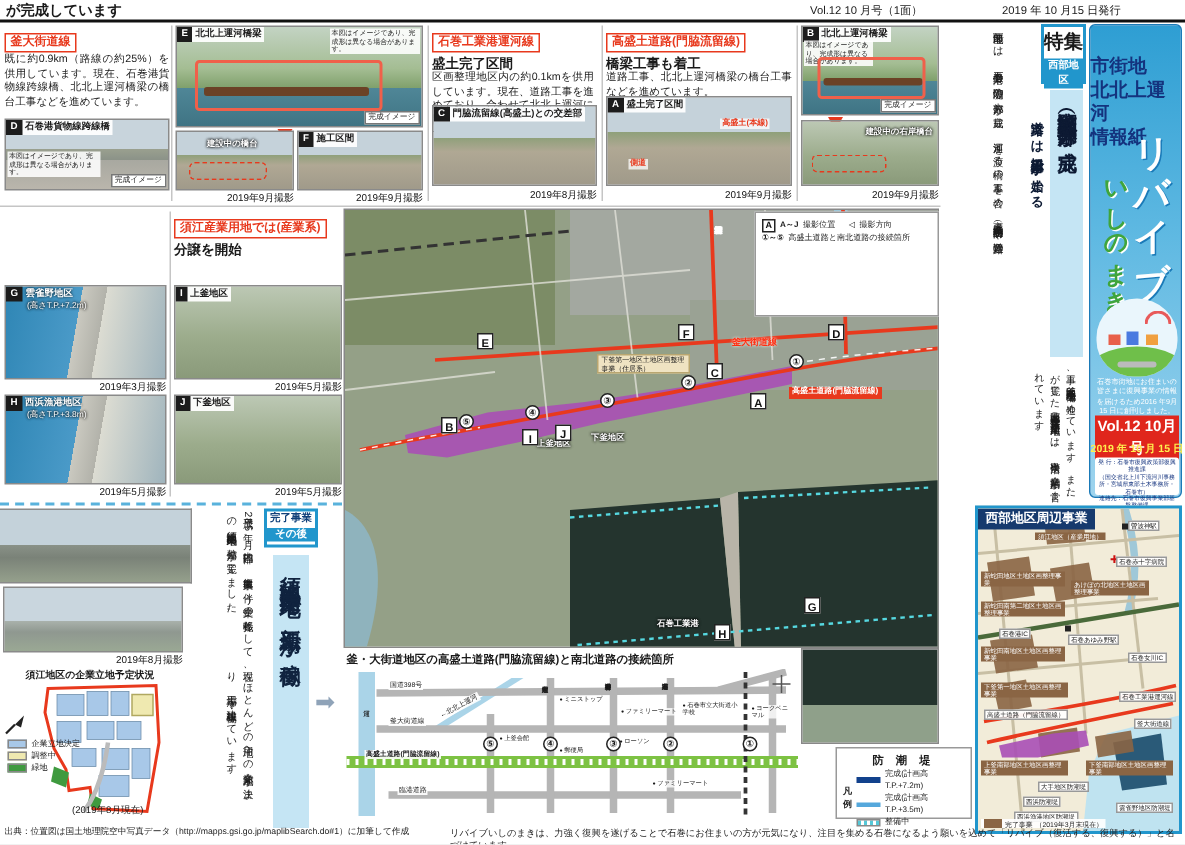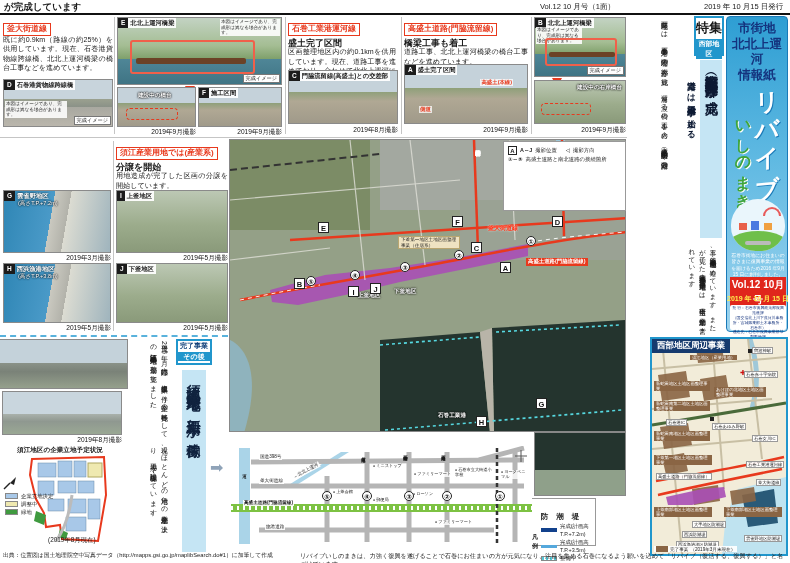--- a/index.html
+++ b/index.html
@@ -73,21 +73,21 @@
           font-size:14px;letter-spacing:2px;padding:3px 3px;}
   .footer-txt{position:absolute;font-size:5.8px;color:#222;line-height:1.25;}
 </style>
 </head>
 <body>
 
 <div class="page">
 
   <div class="abs" style="left:4px;top:1px;font-size:9.5px;font-weight:bold;">が完成しています</div>
   <div class="abs" style="left:540px;top:2px;font-size:7.5px;">Vol.12 10 月号（1面）</div>
-  <div class="abs" style="left:704px;top:2px;font-size:7.5px;">2019 年 10 月15 日発行</div>
+  <div class="abs" style="left:668px;top:2px;font-size:7.5px;">2019 年 10 月15 日発行</div>
   <div class="rule" style="left:0;top:13px;width:790px;height:2px;"></div>
 
   <div class="abs" style="left:3px;top:17px;width:110px;">
     <span class="red-tag">釜大街道線</span>
     <div class="bd">既に約0.9km（路線の約25%）を供用しています。現在、石巻港貨物線跨線橋、北北上運河橋梁の橋台工事などを進めています。</div>
   </div>
 
   <div class="photo ph-road" style="left:3px;top:79px;width:110px;height:48px;">
     <div class="ptitle">
       <span class="chip">D</span>
@@ -176,21 +176,20 @@
     <div class="red-dashed" style="left:6px;bottom:8px;width:50px;height:12px;"></div>
   </div>
   <div class="pdate" style="left:534px;top:126px;width:92px;">2019年9月撮影</div>
 
   <div class="divh" style="left:0;top:137px;width:627px;"></div>
 
   <div class="divv" style="left:113px;top:141px;height:190px;"></div>
   <div class="abs" style="left:116px;top:141px;width:112px;">
     <span class="red-tag">須江産業用地では(産業系)</span>
     <div class="hl">分譲を開始</div>
-    <div class="bd">用地造成が完了した区画の分譲を開始しています。</div>
   </div>
 
   <div class="photo ph-sea" style="left:3px;top:190px;width:108px;height:63px;">
     <div class="ptitle" style="background:transparent;color:#fff;text-shadow:0 0 2px #000;">
       <span class="chip">G</span>
       <span>雲雀野地区</span>
     </div>
     <div class="ovl-label" style="left:14px;top:9px;font-weight:normal;">(高さT.P.+7.2m)</div>
   </div>
   <div class="pdate" style="left:3px;top:254px;width:108px;">2019年3月撮影</div>
@@ -351,21 +350,21 @@
       <span>撮影方向</span>
     </div>
     <div class="lg-item">
       <b>①～⑤</b>
       <span style="width:86px;">高盛土道路と南北道路の接続箇所</span>
     </div>
   </div>
 
   <div class="abs" style="left:534px;top:432px;width:92px;height:64px;background:linear-gradient(180deg,#24342e 0 60%,#8fa08a 60%);border:1px solid #888;"></div>
 
-  <div class="legend-box" style="left:527px;top:498px;width:69px;height:48px;padding:13px 4px;">
+  <div class="legend-box" style="left:557px;top:498px;width:91px;height:48px;padding:3px 4px;">
     <div class="lg-title" style="text-align:center;letter-spacing:3px;">防 潮 堤</div>
     <div style="display:flex;gap:3px;">
       <div style="display:flex;flex-direction:column;justify-content:center;font-size:6px;font-weight:bold;">
         <span>凡</span>
         <span>例</span>
       </div>
       <div>
         <div class="lg-item">
           <span class="sw" style="width:16px;height:3.5px;background:#12418c;"></span>
           <span>完成(計画高T.P.+7.2m)</span>
@@ -376,20 +375,21 @@
           </div>
         <div class="lg-item">
           <span class="sw" style="width:16px;height:5px;background:repeating-linear-gradient(90deg,#55c8d8 0 2px,#fff 2px 4px);border:0.5px solid #888;"></span>
           <span>整備中</span>
           </div>
       </div>
     </div>
   </div>
 
   <div class="abs" style="left:229px;top:434px;width:303px;height:114px;background:#fff;">
+    <div style="font-size:7.6px;font-weight:bold;padding:1px 2px;">釜・大街道地区の高盛土道路(門脇流留線)と南北道路の接続箇所</div>
     <div class="abs" style="left:0;top:12px;width:303px;height:100px;">
       <svg width="303" height="100" viewBox="0 0 303 100">
         <rect width="303" height="100" fill="#fff"></rect>
         <rect x="10" y="2" width="11" height="96" fill="#aad4e8"></rect>
         <polygon points="58,40 112,6 120,6 66,40" fill="#aad4e8"></polygon>
         <g stroke="#b5b5b5" stroke-width="5" fill="none">
           <path d="M22,16 L295,14"></path>
           <path d="M22,40 L295,40"></path>
           <path d="M30,84 L265,84"></path>
           <path d="M98,30 L98,96"></path>
@@ -439,21 +439,21 @@
   <div class="vbody" style="left:672px;top:244px;width:46px;height:94px;font-size:6.6px;">工事、釜地区産業用地整備を進めています。また、事業が完了した土地区画整理事業（住居系）・須江産業用地では、市民生活や企業活動が営まれています。</div>
 
   <div class="feature-box" style="left:694px;top:16px;width:30px;height:40px;">
     <div style="font-size:13px;font-weight:bold;line-height:1.6;">特集</div>
     <div style="font-size:6.8px;font-weight:bold;color:#fff;background:#2196cc;line-height:1.5;">西部地区</div>
   </div>
   <div class="vhl-main" style="left:700px;top:60px;height:178px;">防潮堤（工業港）大部分が完成</div>
   <div class="vhl-sub" style="left:686px;top:74px;height:168px;">道路では橋梁工事が始まる</div>
 
   <div class="masthead" style="left:726px;top:16px;width:62px;height:316px;">
-    <div style="text-align:center;color:#14337e;font-weight:bold;font-size:12.5px;line-height:1.25;padding-top:4px;">
+    <div style="color:#14337e;font-weight:bold;font-size:12.5px;line-height:1.25;padding-top:4px;margin-top:16px;">
       <div>市街地</div>
       <div>北北上運河</div>
       <div>情報紙</div>
     </div>
     <div class="vt" style="position:absolute;right:4px;top:58px;color:#fff;font-weight:bold;font-size:24px;transform:skewY(-5deg);text-shadow:1px 1px 0 #1a7ab8;">リバイブ</div>
     <div class="vt" style="position:absolute;left:5px;top:92px;color:#3fa53c;font-weight:bold;font-size:16px;transform:skewY(-5deg);text-shadow:1px 1px 0 #fff;">いしのまき</div>
 
     <div class="abs" style="left:4px;top:182px;width:54px;height:52px;background:#eaf6fc;border-radius:50% 50% 46% 46%;overflow:hidden;">
       <div class="abs" style="left:-6px;bottom:-14px;width:66px;height:34px;background:#6fbf4a;border-radius:50%;"></div>
       <div class="abs" style="left:8px;top:24px;width:8px;height:7px;background:#e8604a;"></div>

